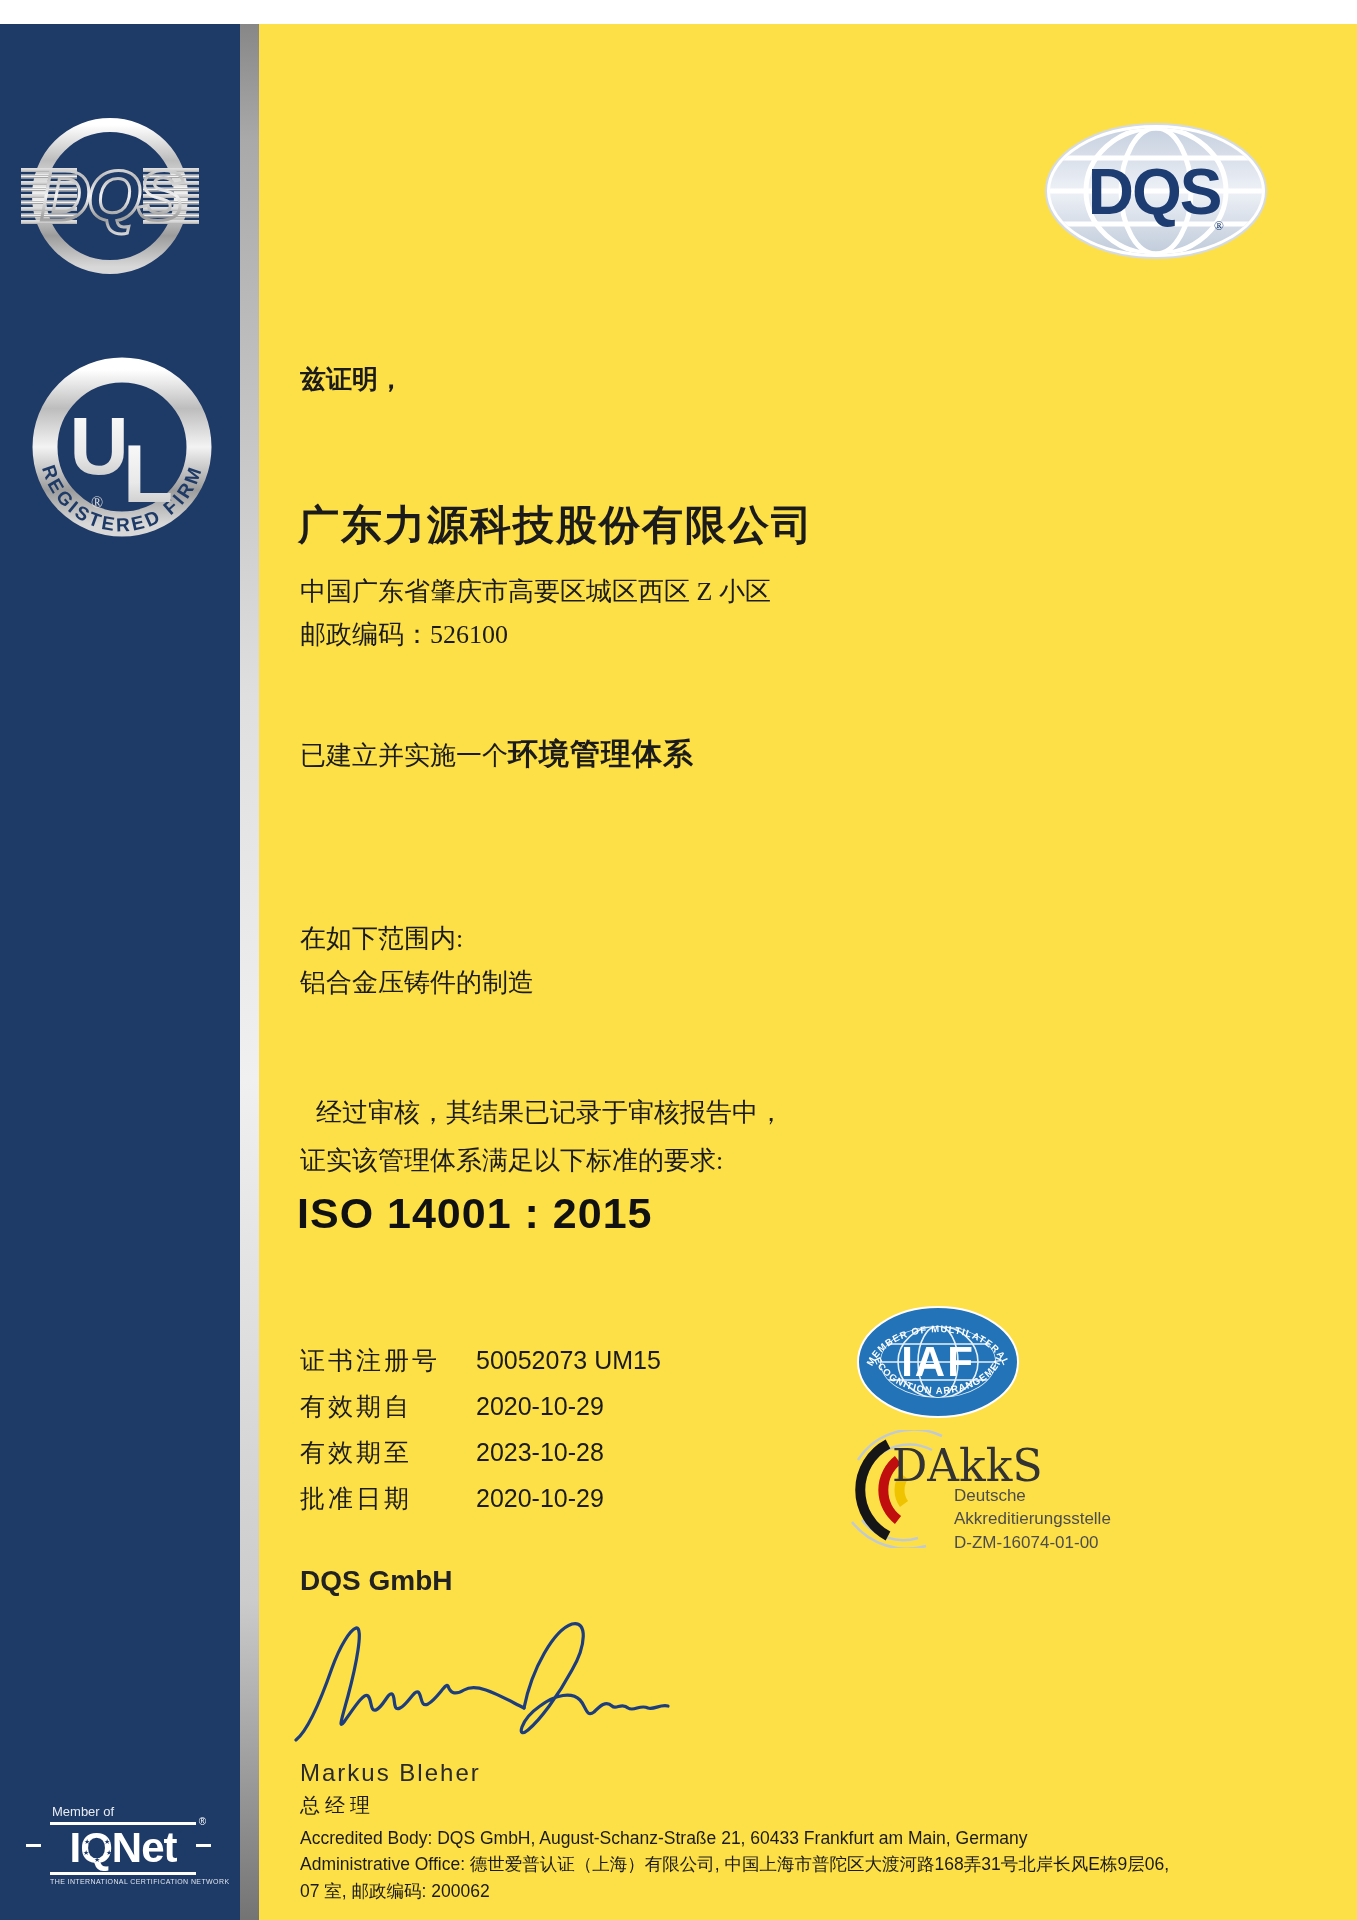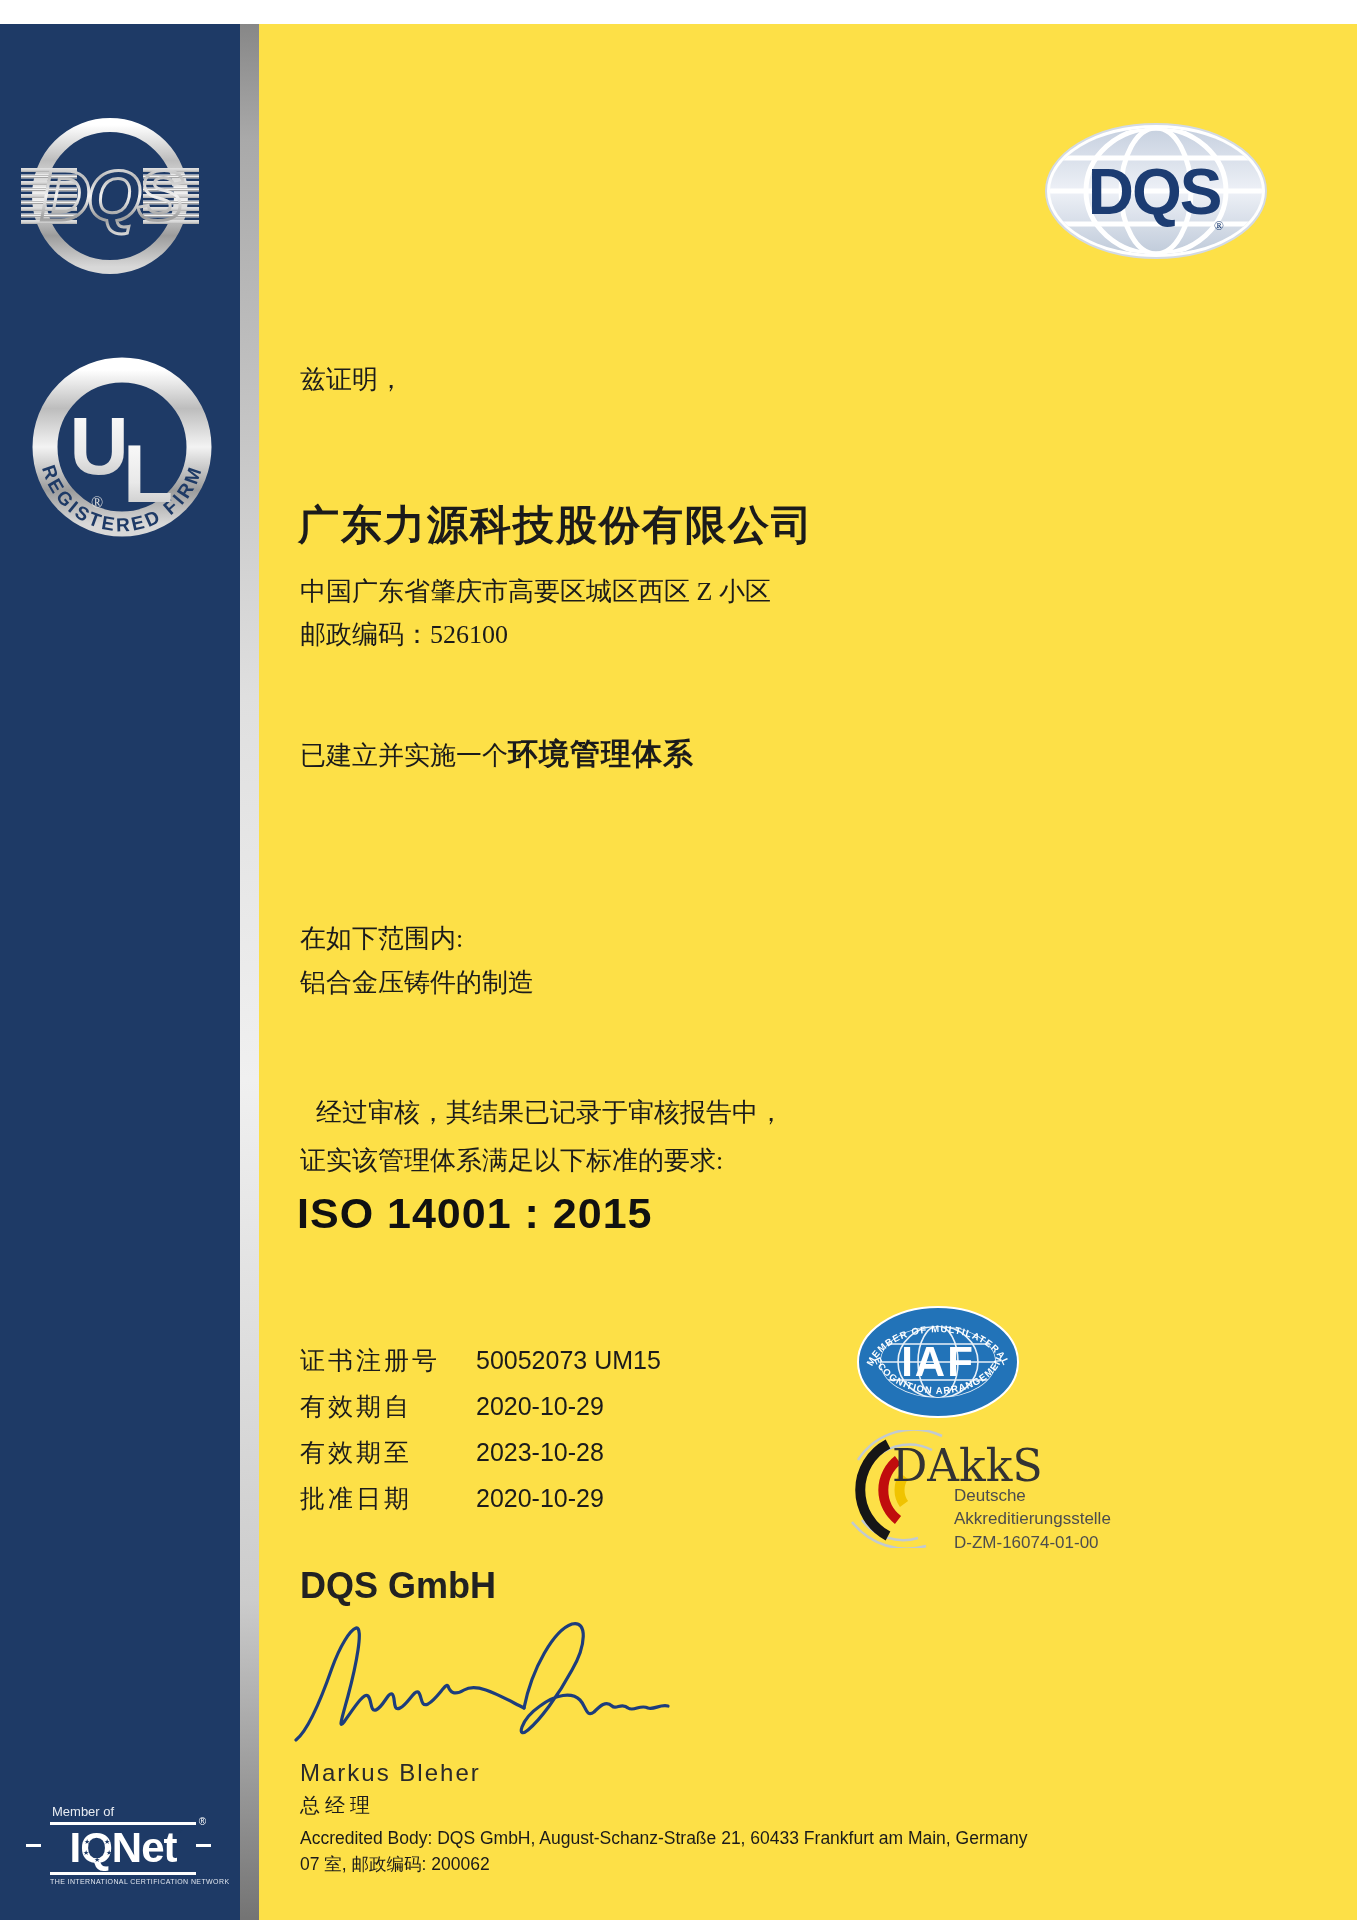--- a/index.html
+++ b/index.html
@@ -30,21 +30,21 @@
   .iqnet-star:nth-of-type(6){left:34px;top:13px;}
   .iqnet-botline{height:3px;background:#ffffff;margin-bottom:3px;}
   .iqnet-tagline{font-size:7px;letter-spacing:.4px;white-space:nowrap;color:#dfe5ee;}
   .iqnet-dash{position:absolute;width:15px;height:3px;background:#ffffff;top:40px;}
   .iqnet-dash.left{left:12px;}
   .iqnet-dash.right{right:3px;}
   
   .cert-title{position:absolute;left:300px;top:100px;font-size:74px;color:#161616;word-spacing:150px;line-height:1.1;}
   .globe-svg{position:absolute;left:1042px;top:96px;width:228px;height:142px;}
   
-  .t-certify{position:absolute;left:300px;top:338px;font-size:26px;}
+  .t-certify{position:absolute;left:300px;top:338px;font-size:26px;font-weight:bold;}
   .t-company{position:absolute;left:298px;top:474px;font-size:41px;font-weight:bold;letter-spacing:2px;}
   .t-address{position:absolute;left:300px;top:550px;font-size:26px;}
   .t-postal{position:absolute;left:300px;top:593px;font-size:26px;}
   .t-implemented{position:absolute;left:300px;top:710px;font-size:26px;}
   .t-system{font-size:30px;font-weight:bold;letter-spacing:1px;}
   .t-scope-label{position:absolute;left:300px;top:897px;font-size:26px;}
   .t-scope-text{position:absolute;left:300px;top:941px;font-size:26px;}
   .t-audit1{position:absolute;left:316px;top:1071px;font-size:26px;}
   .t-audit2{position:absolute;left:300px;top:1119px;font-size:26px;}
   .t-standard{position:absolute;left:297px;top:1165px;font-size:43px;font-weight:bold;
@@ -56,21 +56,21 @@
   .d-value{font-size:25px;font-family:"Liberation Sans",sans-serif;}
   
   .iaf-svg{position:absolute;left:856px;top:1281px;width:165px;height:114px;}
   .dakks{position:absolute;left:846px;top:1406px;width:330px;height:165px;}
   .dakks-arcs{position:absolute;left:0;top:0;width:105px;height:118px;}
   .dakks-name{position:absolute;left:46px;top:10px;font-size:44px;font-weight:500;
       font-family:"DejaVu Serif",serif;color:#333;}
   .dakks-lines{position:absolute;left:108px;top:54px;font-size:17px;line-height:1.37;
       color:#4d4d4d;font-family:"Liberation Sans",sans-serif;}
   
-  .t-org{position:absolute;left:300px;top:1541px;font-size:36px;font-weight:bold;
+  .t-org{position:absolute;left:300px;top:1541px;font-size:28px;font-weight:bold;
       font-family:"Liberation Sans",sans-serif;color:#222;}
   .sig-svg{position:absolute;left:288px;top:1588px;width:390px;height:145px;}
   .t-signer{position:absolute;left:300px;top:1735px;font-size:24px;letter-spacing:2px;
       font-family:"Liberation Sans",sans-serif;color:#2a2a2a;}
   .t-role{position:absolute;left:300px;top:1768px;font-size:20px;letter-spacing:5px;}
   
   .footer{position:absolute;left:300px;top:1801px;font-size:17.5px;line-height:1.5;
       font-family:"Liberation Sans",sans-serif;color:#1a1a1a;white-space:nowrap;}
 </style>
 </head>
@@ -271,17 +271,18 @@
                C 312,94 318,88 324,94 C 328,98 334,90 340,96 C 346,100 352,92 360,96
                C 366,98 372,92 380,94"></path>
     </g>
   </svg>
 
   <div class="t-signer">Markus Bleher</div>
   <div class="t-role">总经理</div>
 
   <div class="footer">
     <div>Accredited Body: DQS GmbH, August-Schanz-Straße 21, 60433 Frankfurt am Main, Germany</div>
+    <div>Administrative Office: 德世爱普认证（上海）有限公司, 中国上海市普陀区大渡河路168弄31号北岸长风E栋9层06,</div>
     <div> 07 室, 邮政编码: 200062</div>
   </div>
 
   <div class="bottom-edge"></div>
 </div>
 
 </body></html>

